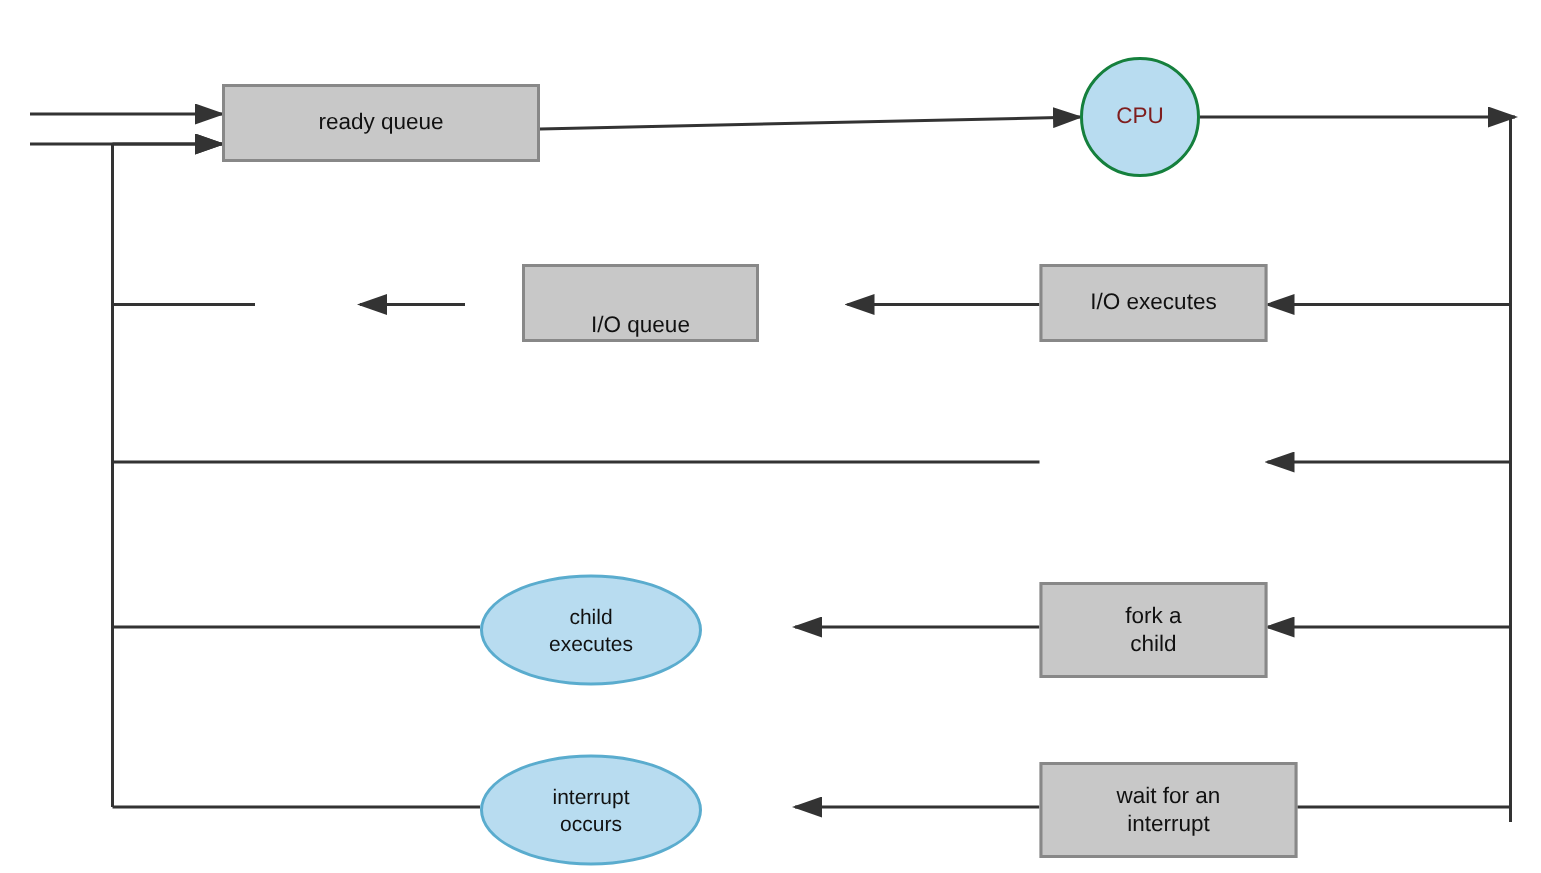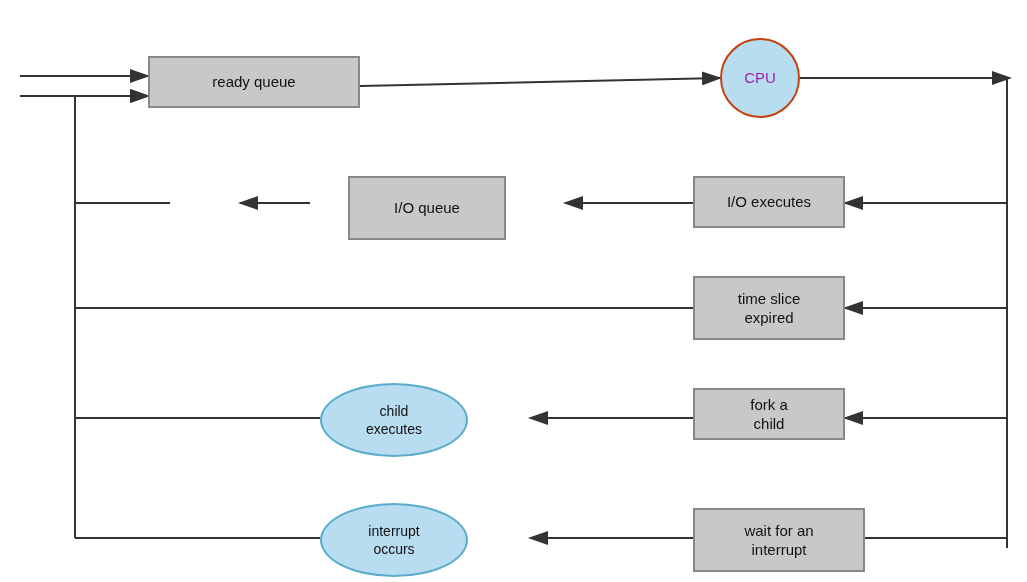--- a/index.html
+++ b/index.html
@@ -33,28 +33,28 @@
       justify-content: center;
       text-align: center;
       font-size: 15px;
       font-weight: normal;
       color: #111;
       line-height: 1.3;
     }
     .circle {
       position: absolute;
       background: #b8dcf0;
-      border: 2px solid #c2410c;
+      border: 2px solid #15803d;
       border-radius: 50%;
       display: flex;
       align-items: center;
       justify-content: center;
       text-align: center;
       font-size: 15px;
-      color: #a21caf;
+      color: #7f1d1d;
       line-height: 1.3;
     }
     .ellipse {
       position: absolute;
       background: #b8dcf0;
       border: 2px solid #5aaCCe;
       border-radius: 50%;
       display: flex;
       align-items: center;
       justify-content: center;
@@ -117,33 +117,30 @@
 
   <div class="box" style="left:148px; top:38px; width:212px; height:52px;">
     <span>ready queue</span>
   </div>
 
   <div class="circle" style="left:720px; top:20px; width:80px; height:80px;">
     <span>CPU</span>
   </div>
 
 
-  <div class="box" style="left:348px; top:158px; width:158px; height:64px;">
+  <div class="box" style="left:348px; top:158px; width:158px; height:52px;align-items:flex-end;">
     <span>I/O queue</span>
   </div>
 
   <div class="box" style="left:693px; top:158px; width:152px; height:52px;">
     <span>I/O executes</span>
   </div>
 
-  <div class="box" style="left:693px; top:258px; width:152px; height:64px;">
-    <span>time slice<br>expired</span>
-  </div>
 
-  <div class="box" style="left:693px; top:370px; width:152px; height:52px;">
+  <div class="box" style="left:693px; top:370px; width:152px; height:64px;">
     <span>fork a<br>child</span>
   </div>
 
   <div class="ellipse" style="left:320px; top:365px; width:148px; height:74px;">
     <span>child<br>executes</span>
   </div>
 
   <div class="box" style="left:693px; top:490px; width:172px; height:64px;">
     <span>wait for an<br>interrupt</span>
   </div>

